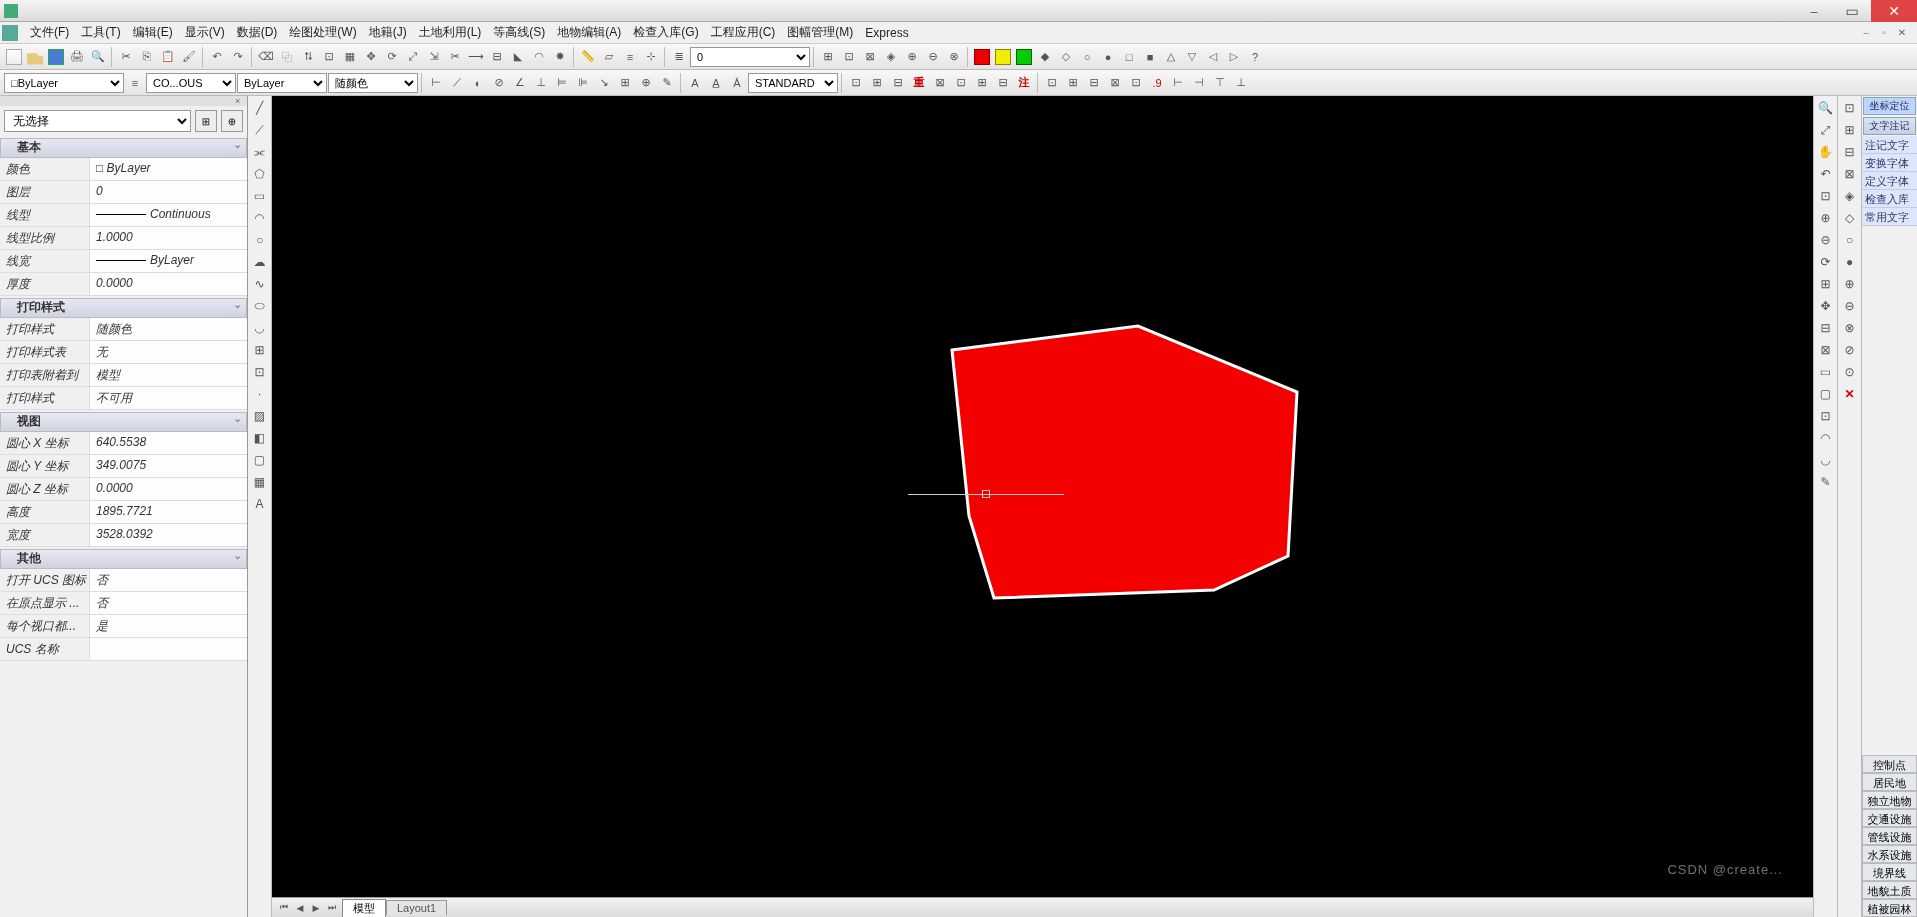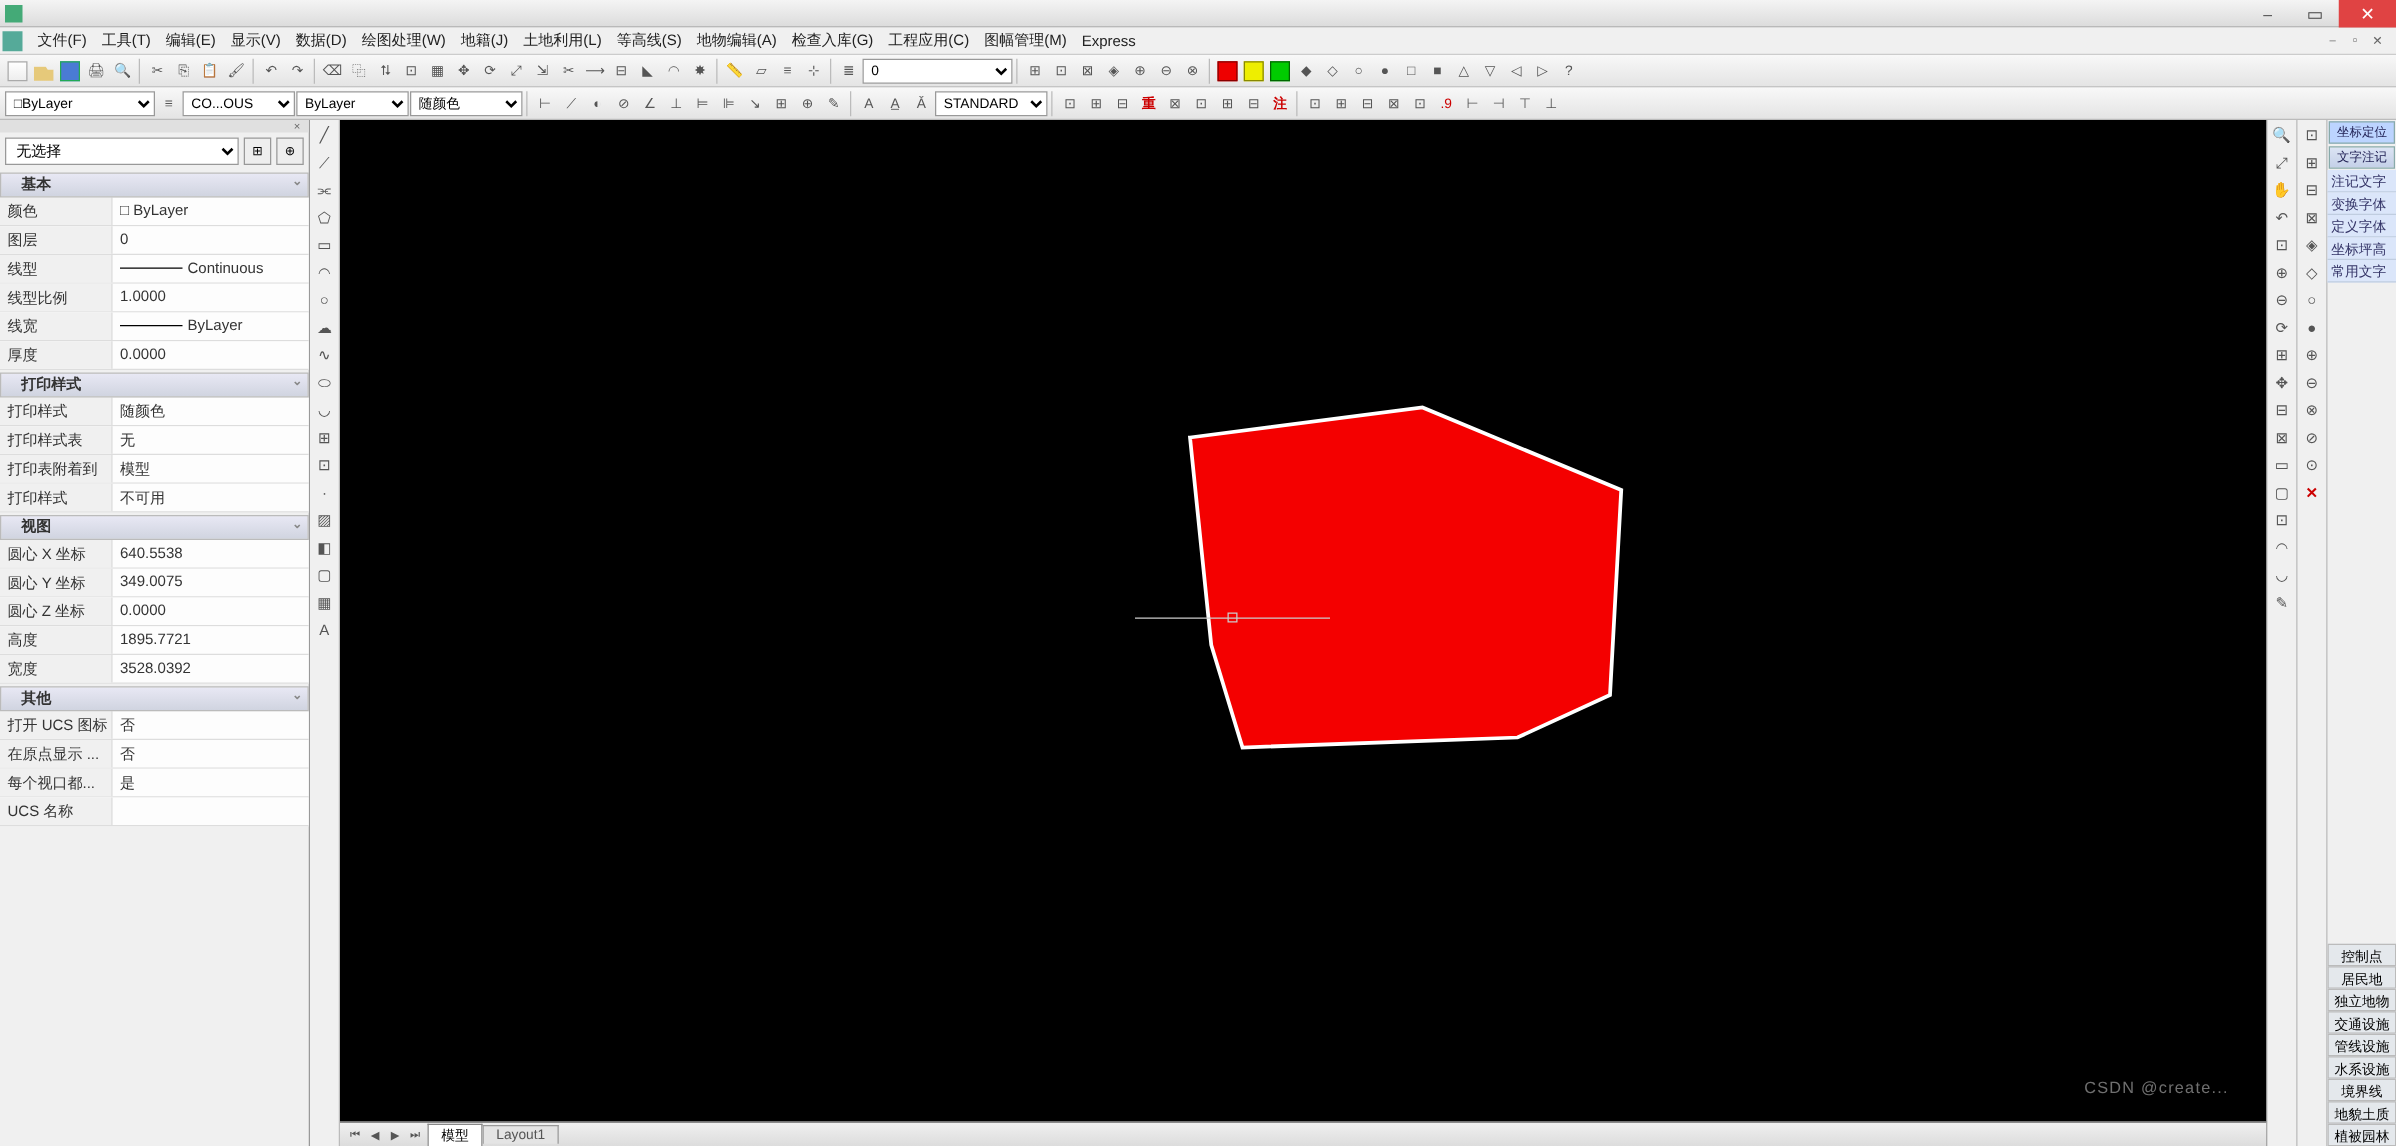--- a/index.html
+++ b/index.html
@@ -37,21 +37,21 @@
 
 .prop-panel { width: 248px; background: #f0f0f0; border-right: 1px solid #999; display: flex; flex-direction: column; }
 .prop-header { height: 10px; background: #e0e0e0; display:flex; justify-content:flex-end; padding-right:2px; }
 .prop-close { width:10px; height:10px; font-size:9px; color:#666; }
 .prop-sel { display:flex; align-items:center; padding:4px; gap:4px; }
 .prop-sel select { flex:1; height:22px; border:1px solid #999; background:#fff; font-size:12px; padding:0 4px; }
 .prop-btn { width:22px; height:22px; border:1px solid #999; background:#eee; display:flex;align-items:center;justify-content:center; font-size:10px; }
 .prop-section { margin-top:2px; }
 .prop-sec-head { background: linear-gradient(#e8e8f4,#d0d4e0); height:20px; display:flex; align-items:flex-start; padding:0 16px; font-weight:bold; color:#333; border:1px solid #bbb; position:relative; }
 .prop-sec-head .chev { position:absolute; right:4px; font-size:10px; color:#888; }
-.prop-row { display:flex; height:23px; border-bottom:1px solid #ddd; background:#fdfdfd; }
+.prop-row { display:flex; height:23px; border-bottom:1px solid #ddd; background:#fdfdfd;font-style:italic; }
 .prop-row .k { width:90px; padding:3px 6px; color:#333; background:#f0f0f0; border-right:1px solid #ddd; white-space:nowrap; overflow:hidden; }
 .prop-row .v { flex:1; padding:3px 6px; color:#333; white-space:nowrap; overflow:hidden; }
 .linetype-vis { display:inline-block; width:50px; border-top:1px solid #000; vertical-align:middle; margin-right:4px; }
 
 
 .vtoolbar { width:24px; background:#f0f0f0; border-right:1px solid #bbb; display:flex; flex-direction:column; align-items:center; padding-top:2px; gap:2px; }
 .vtb-btn { width:20px; height:20px; display:flex; align-items:center; justify-content:center; font-size:12px; color:#555; }
 
 
 .canvas-wrap { flex:1; display:flex; flex-direction:column; background:#000; position:relative; }
@@ -435,21 +435,21 @@
     <div class="vtb-btn">⊙</div>
     <div class="vtb-btn" style="color:#c00;font-weight:bold">✕</div>
   </div>
 
   <div class="right-panel">
     <div class="rp-tab sel">坐标定位</div>
     <div class="rp-tab">文字注记</div>
     <div class="rp-item">注记文字</div>
     <div class="rp-item">变换字体</div>
     <div class="rp-item">定义字体</div>
-    <div class="rp-item">坐标坪高</div>
+    <div class="rp-item">检查入库</div>
     <div class="rp-item">常用文字</div>
     <div class="rp-spacer"></div>
     <div class="rp-cat">控制点</div>
     <div class="rp-cat">居民地</div>
     <div class="rp-cat">独立地物</div>
     <div class="rp-cat">交通设施</div>
     <div class="rp-cat">管线设施</div>
     <div class="rp-cat">水系设施</div>
     <div class="rp-cat">境界线</div>
     <div class="rp-cat">地貌土质</div>

